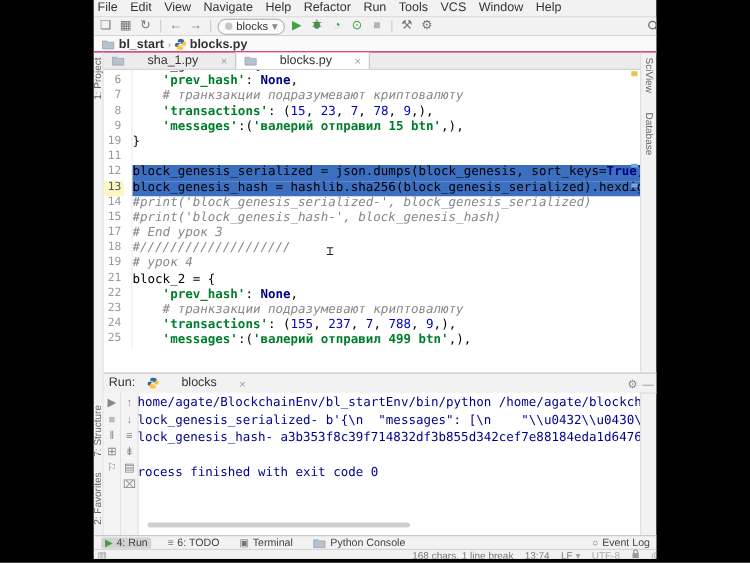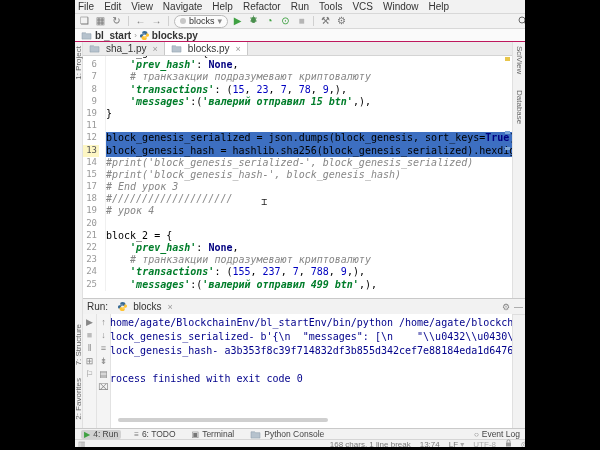--- a/index.html
+++ b/index.html
@@ -24,31 +24,31 @@
   .crumb-sep{color:#999;font-weight:normal;font-size:8px;}
   
   #lstripe{left:0;top:42px;width:7px;height:386px;background:#f2f2f2;border-right:1px solid #e0e0e0;}
   #rstripe{right:0;top:42px;width:12px;height:386px;background:#f2f2f2;border-left:1px solid #e0e0e0;}
   .vlabel{position:absolute;font-size:8px;color:#666;white-space:nowrap;}
   .vl-left{writing-mode:vertical-rl;transform:rotate(180deg);left:-1px;}
   .vl-right{writing-mode:vertical-rl;left:2px;}
   
   #tabbar{left:8px;top:42px;width:429px;height:13px;background:#ececec;border-bottom:1px solid #d4d4d4;
     display:flex;align-items:flex-end;}
-  .etab{display:flex;align-items:center;gap:6px;font-size:10px;color:#333;height:13px;padding:0 6px;}
+  .etab{display:flex;align-items:center;gap:18px;font-size:10px;color:#333;height:13px;padding:0 6px;}
   .etab.active{background:#fff;border-left:1px solid #c9c9c9;border-right:1px solid #c9c9c9;}
   .closex{color:#9a9a9a;font-size:9px;}
   #code{left:8px;top:56px;width:429px;height:242px;background:#fff;overflow:hidden;}
   .code-row{display:flex;height:12.2px;line-height:12.2px;}
   .lnum{flex:0 0 14px;text-align:right;font:9px "DejaVu Sans Mono",monospace;color:#999;padding-right:2px;}
   .lnum.cur{background:#fdf6c3;color:#555;}
   .fold{flex:0 0 6px;border-right:1px solid #f0f0f0;}
   .ctext{flex:1;white-space:pre;font:10px "DejaVu Sans Mono",monospace;color:#000;overflow:hidden;}
   .ctext.sel{background:#3d6fc1;}
-  .seg-s{color:#007d2a;font-weight:bold;font-style:italic;}
+  .seg-s{color:#007d2a;font-weight:bold;}
   .seg-k{color:#000080;font-weight:bold;}
   .seg-n{color:#0000c0;}
   .seg-c{color:#878787;font-style:italic;}
   .stripe-mark{position:absolute;}
   
   #runhead{left:8px;top:298px;width:442px;height:15px;background:#f2f2f2;border-top:1px solid #c9c9c9;
     border-bottom:1px solid #dedede;display:flex;align-items:center;font-size:10px;color:#333;gap:4px;padding-left:4px;}
   #runbody{left:8px;top:314px;width:429px;height:114px;background:#fff;overflow:hidden;}
   .iconcol{position:absolute;top:0;width:13px;height:114px;background:#f4f4f4;border-right:1px solid #e2e2e2;
     display:flex;flex-direction:column;align-items:center;padding-top:3px;gap:3px;}
@@ -239,25 +239,20 @@
         <span class="lnum">18</span>
         <span class="fold"></span>
         <span class="ctext"><span class="seg-c">#////////////////////</span></span>
       </div>
       <div class="code-row">
         <span class="lnum">19</span>
         <span class="fold"></span>
         <span class="ctext"><span class="seg-c"># урок 4</span></span>
       </div>
       <div class="code-row">
-        <span class="lnum">20</span>
-        <span class="fold"></span>
-        <span class="ctext"></span>
-      </div>
-      <div class="code-row">
         <span class="lnum">21</span>
         <span class="fold"></span>
         <span class="ctext"><span class="seg-t">block_2 = {</span></span>
       </div>
       <div class="code-row">
         <span class="lnum">22</span>
         <span class="fold"></span>
         <span class="ctext"><span class="seg-t">    </span><span class="seg-s">'prev_hash'</span><span class="seg-t">: </span><span class="seg-k">None</span><span class="seg-t">,</span></span>
       </div>
       <div class="code-row">

